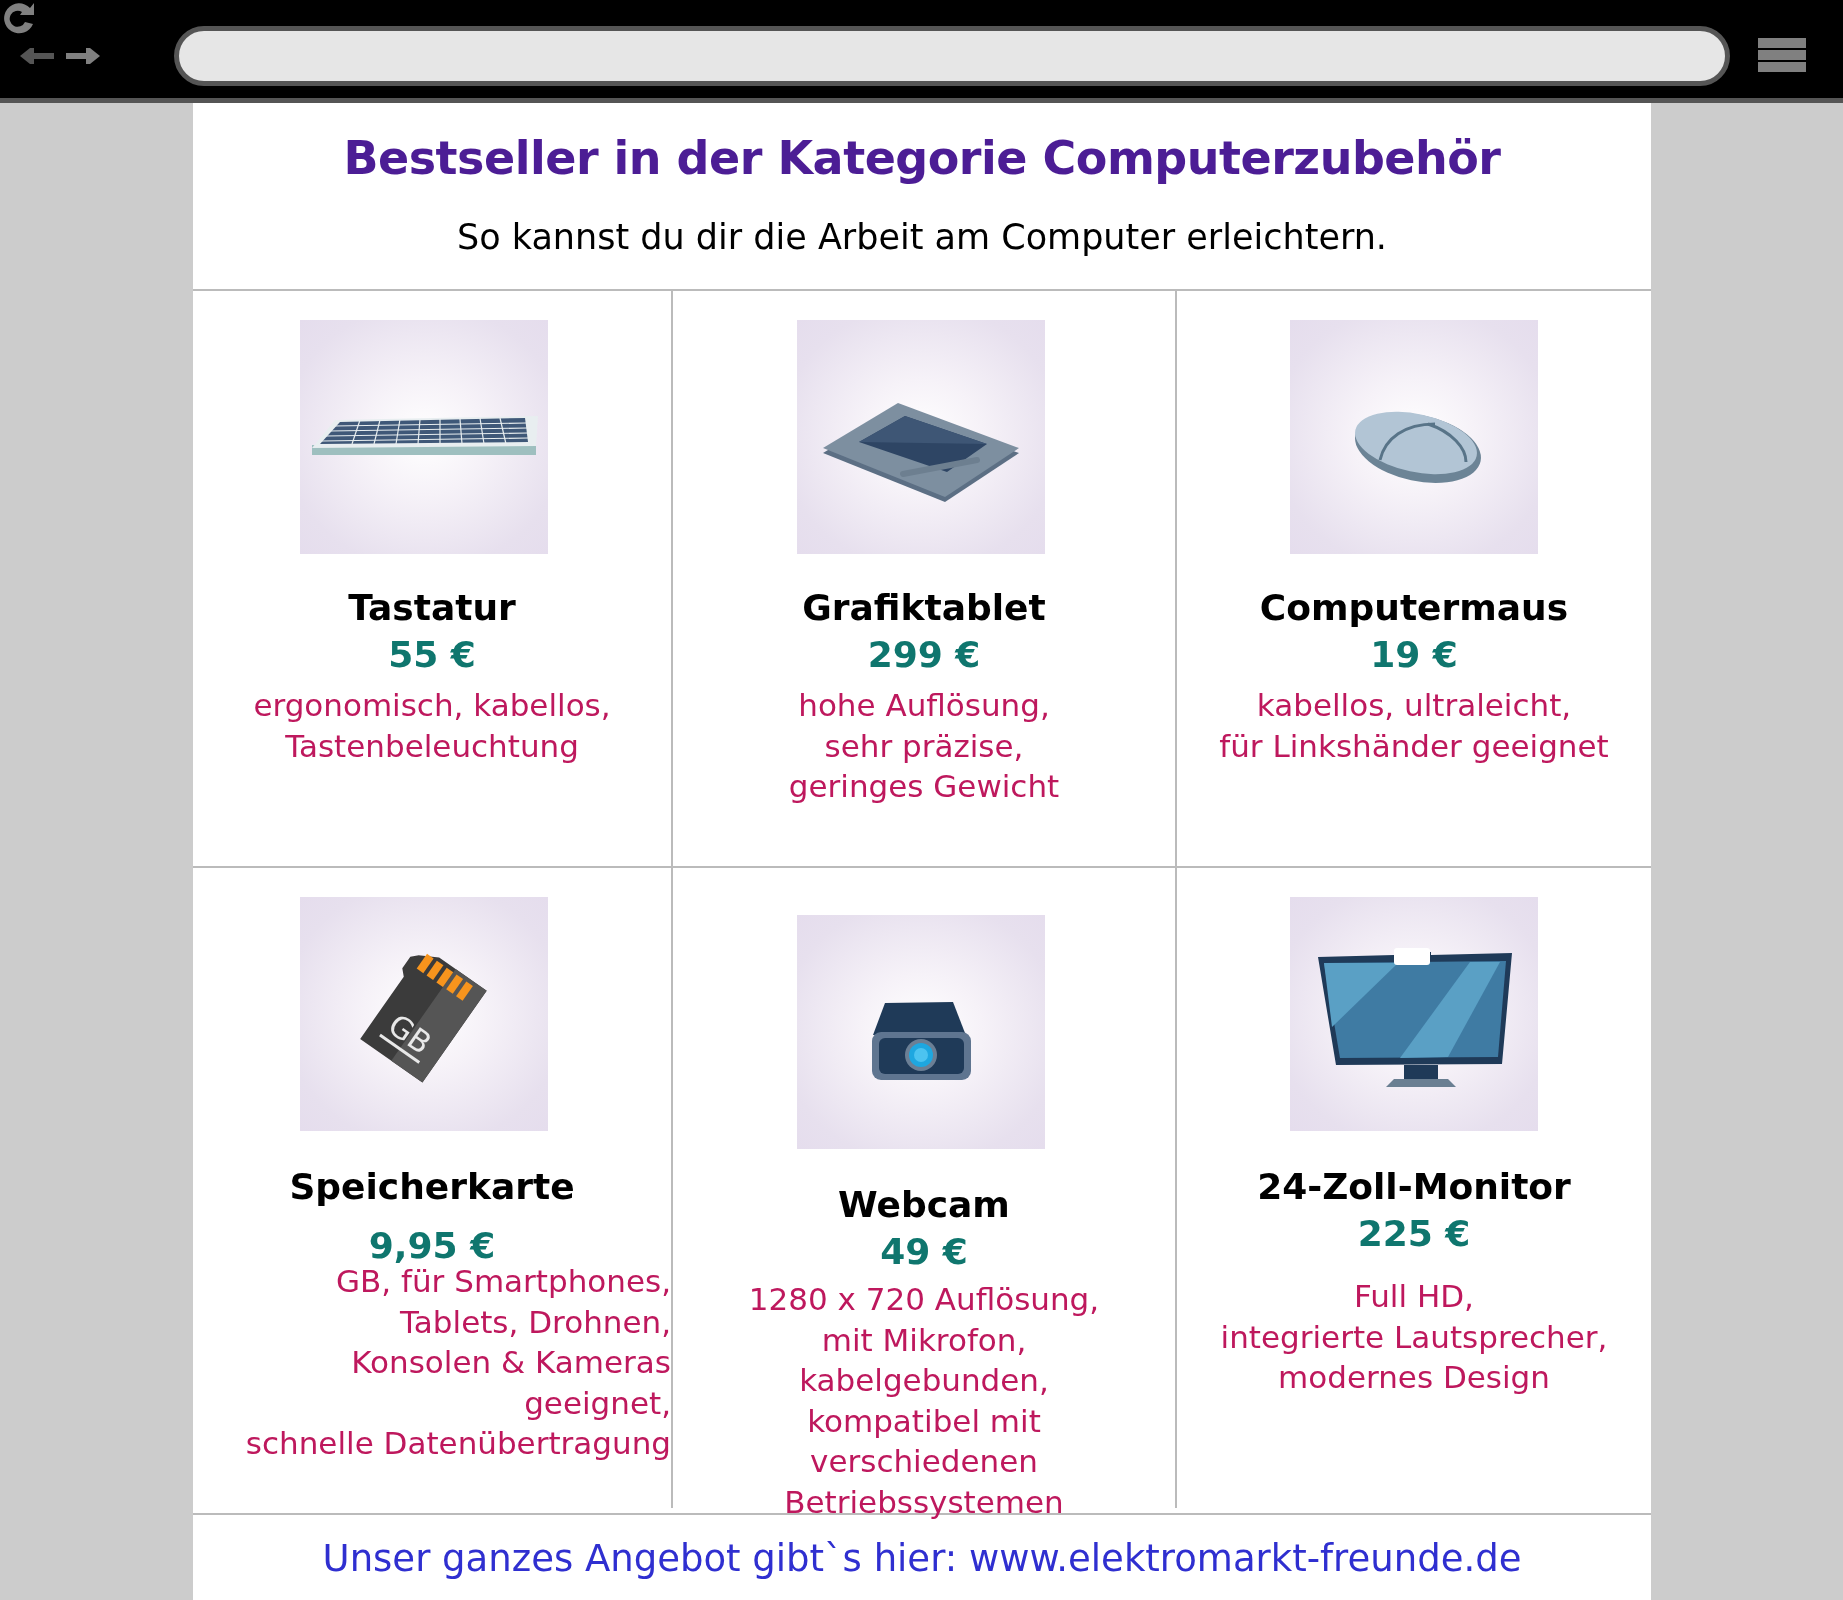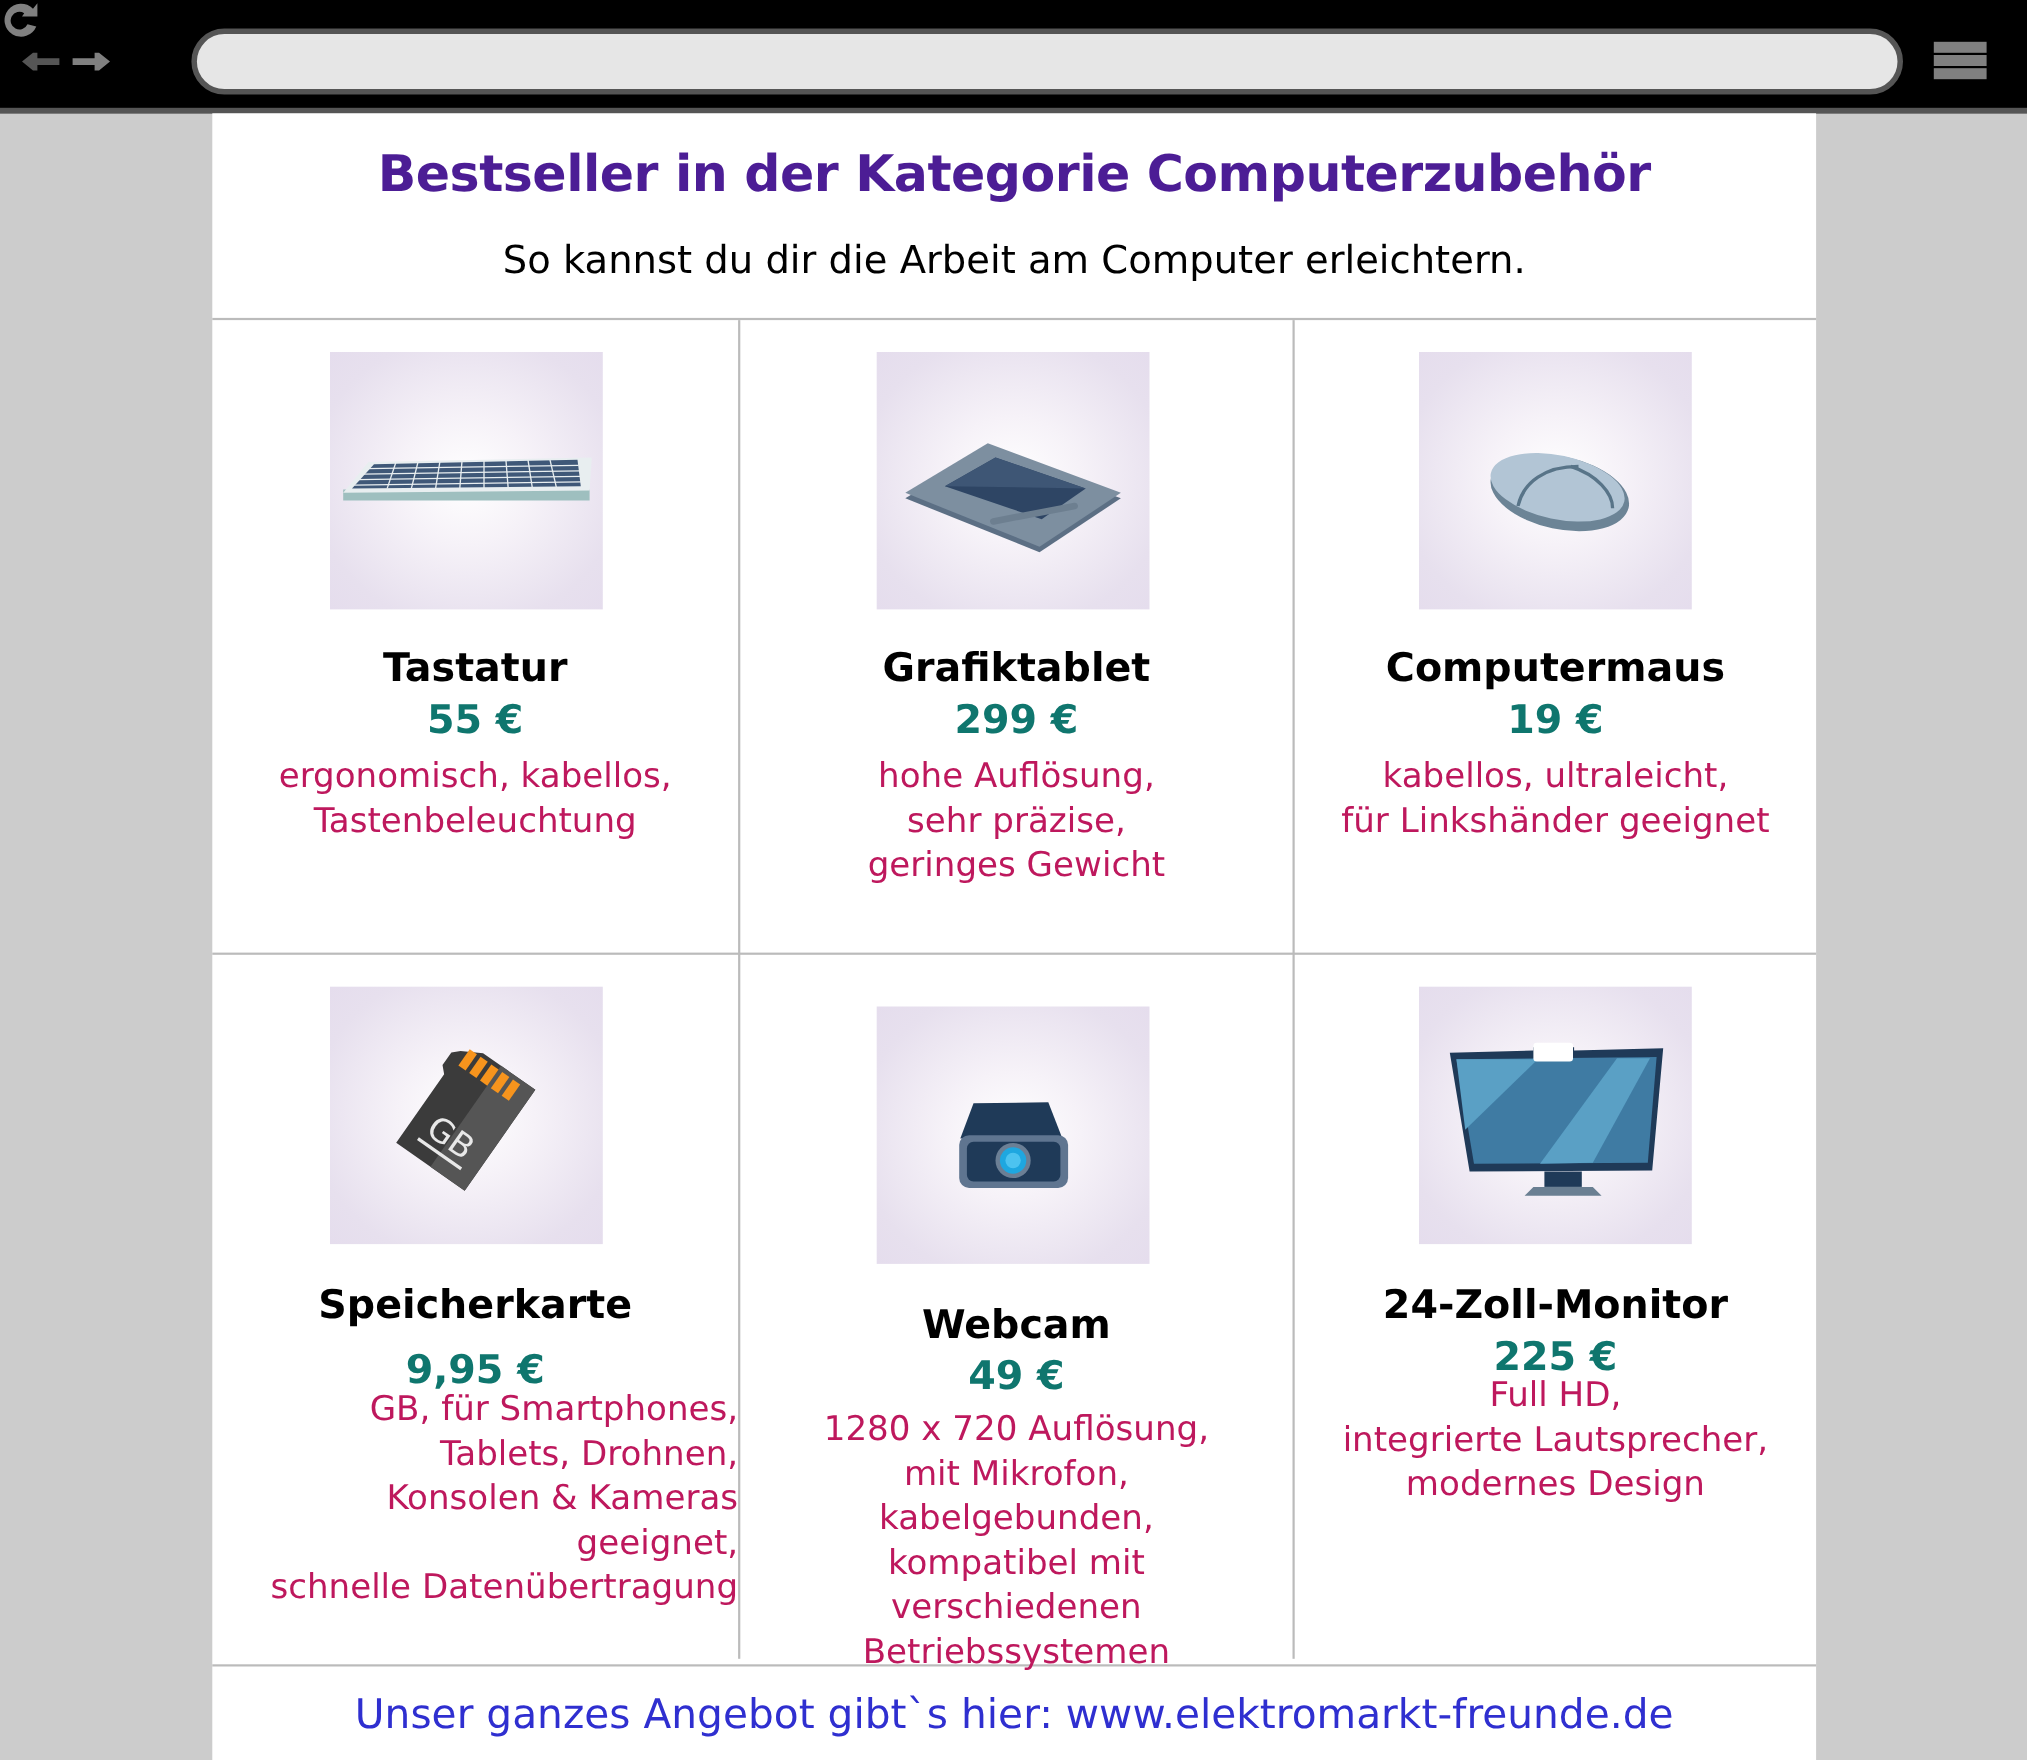--- a/index.html
+++ b/index.html
@@ -192,21 +192,21 @@
           <polygon points="34,66 216,64 208,160 50,161" fill="#3f7ba3"></polygon>
           <polygon points="34,66 108,66 42,130" fill="#5aa0c5"></polygon>
           <polygon points="180,65 210,65 158,160 110,161" fill="#5aa0c5"></polygon>
           <rect x="104" y="51" width="36" height="17" rx="3" fill="#ffffff"></rect>
           <rect x="114" y="168" width="34" height="14" fill="#1f3a58"></rect>
           <polygon points="104,182 158,182 166,190 96,190" fill="#6a7f92"></polygon>
         </svg>
       </div>
       <div class="title" style="top:298px;">24-Zoll-Monitor</div>
       <div class="price" style="top:345px;">225 €</div>
-      <div class="desc" style="top:380px;">Full HD,
+      <div class="desc" style="top:408px;">Full HD,
 integrierte Lautsprecher,
 modernes Design</div>
     </div>
   </div>
 
   <div class="footer">
     <a>Unser ganzes Angebot gibt`s hier: www.elektromarkt-freunde.de</a>
   </div>
 </div>
 

